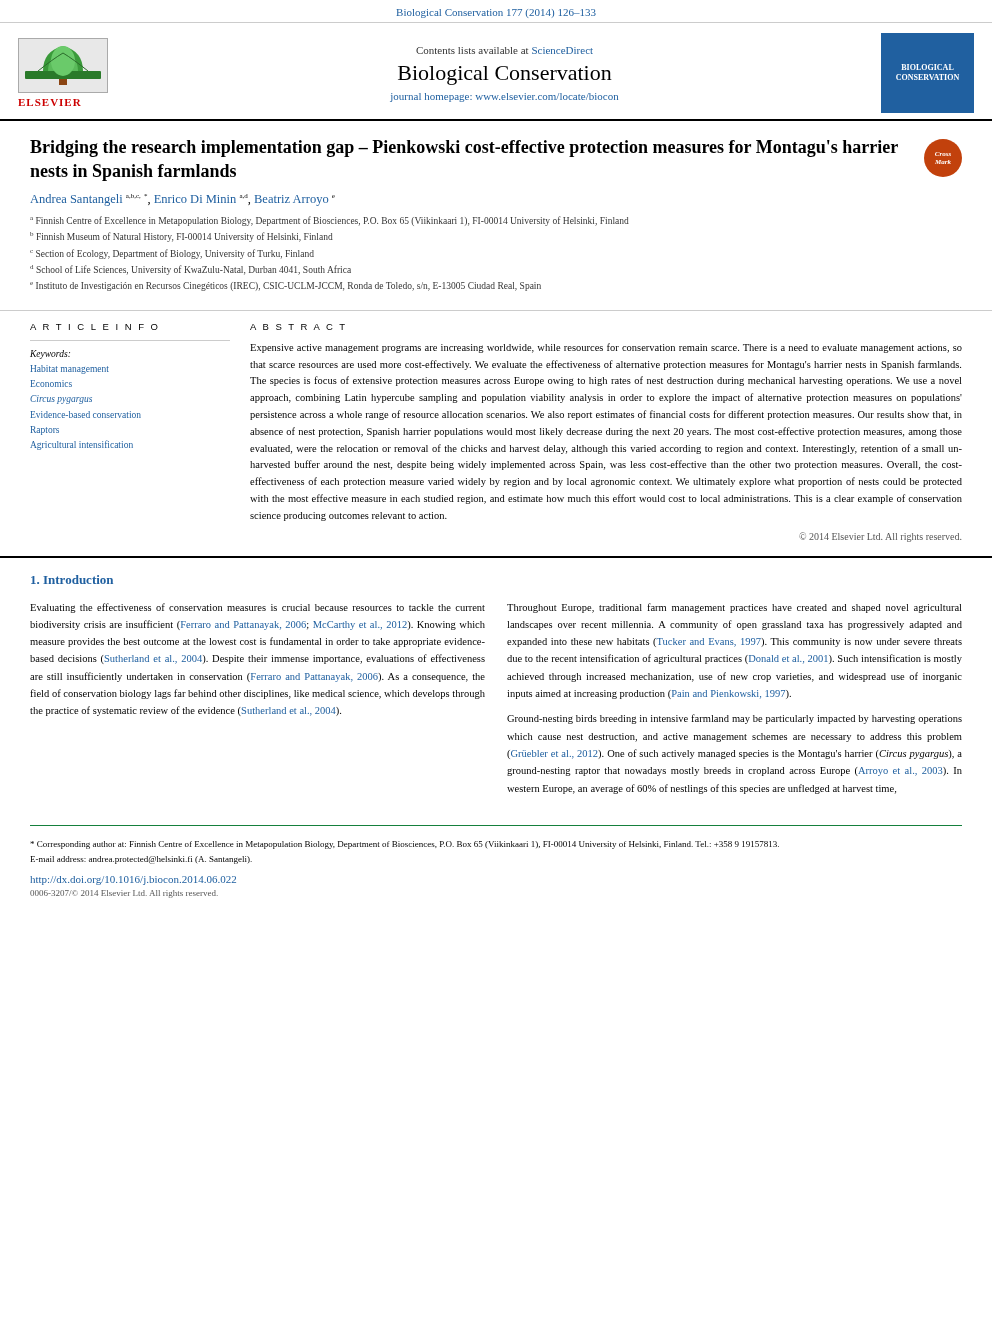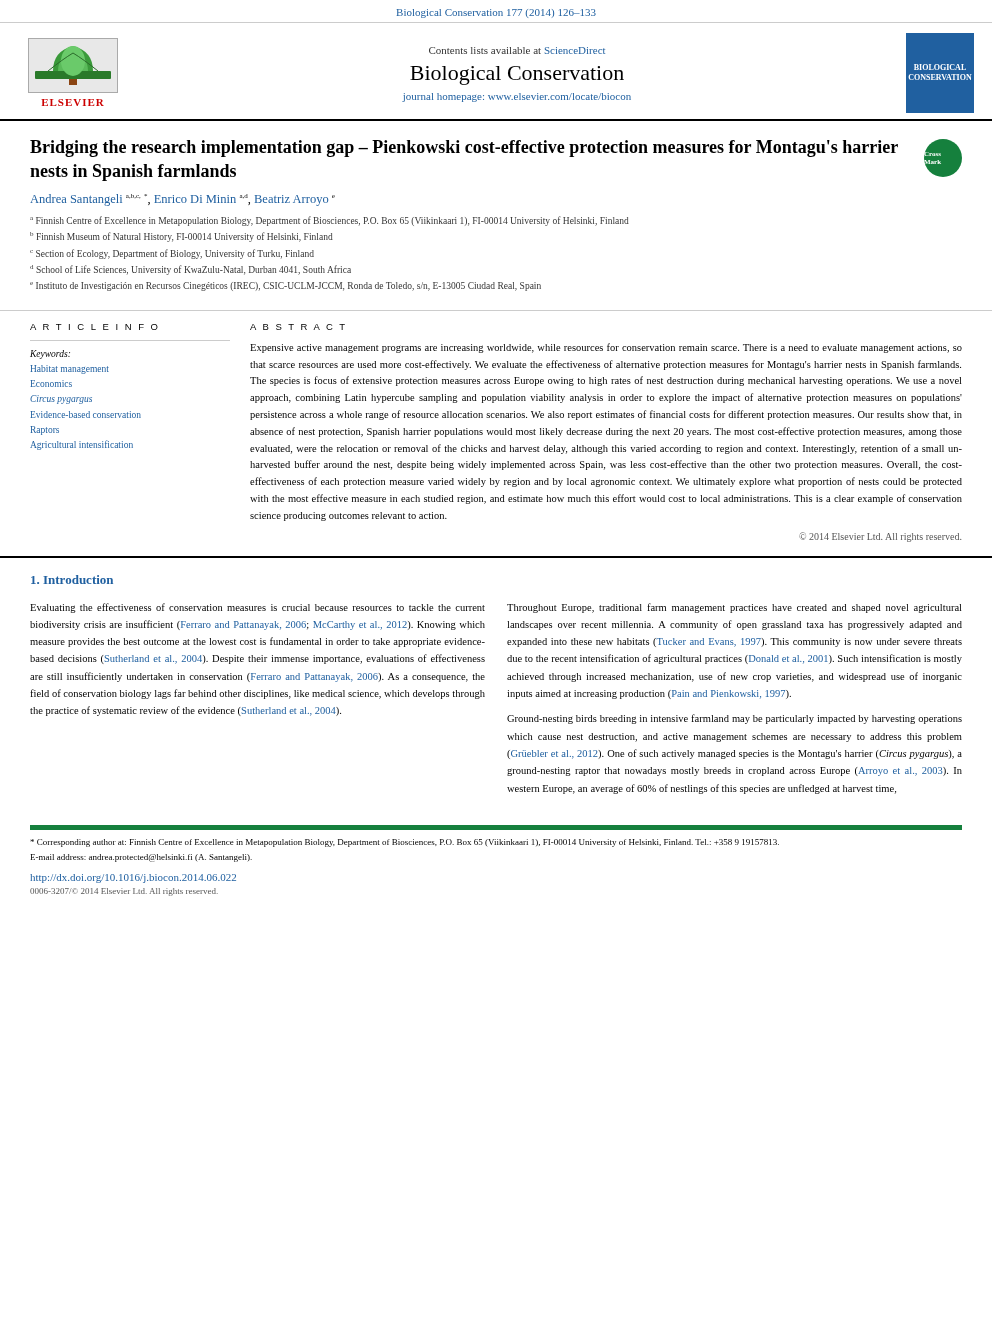--- a/index.html
+++ b/index.html
@@ -24,21 +24,21 @@
       justify-content: space-between;
       padding: 10px 18px 6px 18px;
       border-bottom: 2px solid #000;
     }
     .journal-header-left {
       width: 110px;
     }
     .elsevier-logo {
       display: flex;
       flex-direction: column;
-      align-items: center;
+      align-items: flex-start;
     }
     .elsevier-logo-tree {
       width: 90px;
       height: 55px;
       background: #e8e8e8;
       border: 1px solid #aaa;
       display: flex;
       align-items: center;
       justify-content: center;
       font-size: 9px;
@@ -69,21 +69,21 @@
       font-size: 22px;
       font-weight: normal;
       color: #000;
       margin: 4px 0;
     }
     .journal-homepage {
       font-size: 11px;
       color: #2060a0;
     }
     .journal-header-right {
-      width: 68px;
+      width: 93px;
       height: 80px;
       background: #2060a0;
       display: flex;
       align-items: center;
       justify-content: center;
       color: #fff;
       font-size: 8px;
       font-weight: bold;
       text-align: center;
       padding: 5px;
@@ -110,28 +110,30 @@
     .crossmark-badge {
       width: 38px;
       height: 38px;
       flex-shrink: 0;
       margin-top: 4px;
     }
     .crossmark-circle {
       width: 38px;
       height: 38px;
       border-radius: 50%;
-      background: #15803d;
+      background: #c2410c;
       display: flex;
       align-items: center;
+      justify-content: center;
       color: #fff;
       font-size: 9px;
       font-weight: bold;
       text-align: center;
       line-height: 1.1;
+      font-style: italic;
     }
     .authors-line {
       font-size: 12.5px;
       margin-bottom: 6px;
       color: #000;
     }
     .authors-line span.link {
       color: #2060a0;
     }
     .affiliations {
@@ -227,23 +229,23 @@
       color: #000;
     }
     .body-text p {
       margin-bottom: 8px;
       text-indent: 0;
     }
     .body-text span.link {
       color: #2060a0;
     }
     .footnote-area {
-      border-top: 5px solid #15803d;
+      border-top: 1px solid #15803d;
       margin: 10px 30px 0 30px;
-      padding-top: 6px;
+      padding-top: 12px;
       font-size: 9px;
       color: #000;
       line-height: 1.5;
     }
     .doi-line {
       font-size: 11px;
       color: #2060a0;
       margin-top: 4px;
     }
     .issn-line {

